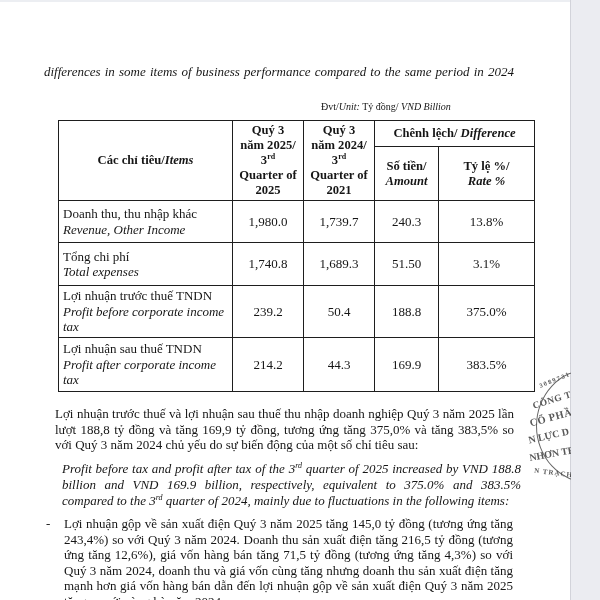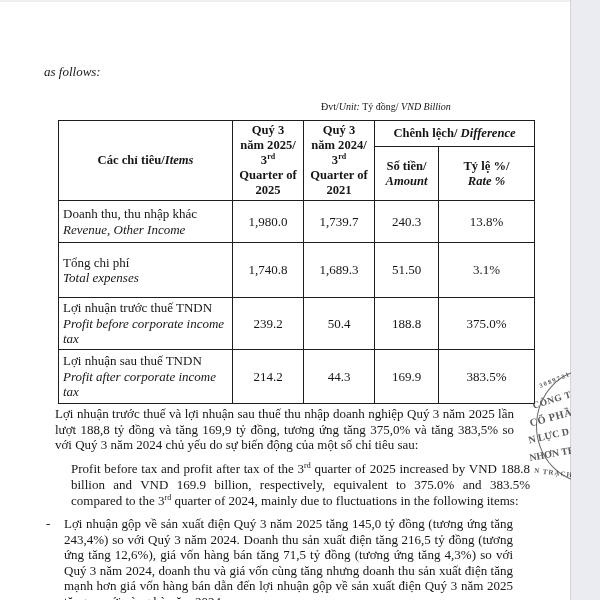--- a/index.html
+++ b/index.html
@@ -24,21 +24,21 @@
   table.fin td{border:1.5px solid #1e1e1e;padding:1px 4px;vertical-align:middle;}
   table.fin .hd{font-weight:bold;font-size:12.6px;text-align:center;line-height:15px;}
   table.fin .it{font-style:italic;}
   table.fin sup{font-size:8px;line-height:0;}
   td.lbl{font-size:13px;padding-left:7px;line-height:15.5px;}
   td.lbl .en{font-style:italic;}
   td.num{font-size:13px;text-align:center;}
   
   .para{font-size:13px;text-align:justify;}
   .p-vi{left:55px;top:406px;width:459px;line-height:15.6px;}
-  .p-en{left:71px;top:461px;width:459px;line-height:16px;}
+  .p-en{left:62px;top:461px;width:459px;line-height:16px;font-style:italic;}
   .p-en sup{font-size:8px;line-height:0;}
   .bullet-dash{left:46px;top:516px;font-size:13px;}
   .p-bullet{left:64px;top:516px;width:449px;line-height:15.6px;}
   
   .stamp{left:528px;top:362px;width:43px;height:130px;overflow:hidden;opacity:.85;}
   .stamp .ring{position:absolute;left:8px;top:7px;width:104px;height:112px;border:1.6px solid #4c4c4c;border-radius:50%;}
   .stamp span{position:absolute;font-weight:bold;color:#3a3a3a;white-space:nowrap;
     font-family:"Liberation Serif",serif;}
   .st-digits{left:10px;top:14px;font-size:6.5px;letter-spacing:1.5px;transform:rotate(-22deg);}
   .st-l1{left:4px;top:33px;font-size:9.5px;transform:rotate(-17deg);letter-spacing:.5px;}
@@ -47,21 +47,21 @@
   .st-l4{left:1px;top:86px;font-size:10px;transform:rotate(-10deg);}
   .st-l5{left:6px;top:107px;font-size:7px;transform:rotate(7deg);letter-spacing:1px;}
 </style>
 </head>
 <body>
 
 <div class="abs top-line"></div>
 <div class="abs edge-strip"></div>
 
 <div class="abs intro">
-  <div>as follows:</div>
+  <div class="l1">differences in some items of business performance compared to the same period in 2024</div>
 </div>
 
 <div class="abs unit"><span>Đvt/</span><span class="it">Unit:</span><span> Tỷ đồng/ </span><span class="it">VND Billion</span></div>
 
 <table class="fin">
   <colgroup>
       <col style="width:174px">
       <col style="width:71px">
       <col style="width:71px">
       <col style="width:64px">
@@ -99,21 +99,21 @@
   <tr style="height:42px">
     <td class="lbl">
           <div>Doanh thu, thu nhập khác</div>
           <div class="en">Revenue, Other Income</div>
         </td>
     <td class="num">1,980.0</td>
     <td class="num">1,739.7</td>
     <td class="num">240.3</td>
     <td class="num">13.8%</td>
   </tr>
-  <tr style="height:55px">
+  <tr style="height:43px">
     <td class="lbl">
           <div>Tổng chi phí</div>
           <div class="en">Total expenses</div>
         </td>
     <td class="num">1,740.8</td>
     <td class="num">1,689.3</td>
     <td class="num">51.50</td>
     <td class="num">3.1%</td>
   </tr>
   <tr style="height:52px">

